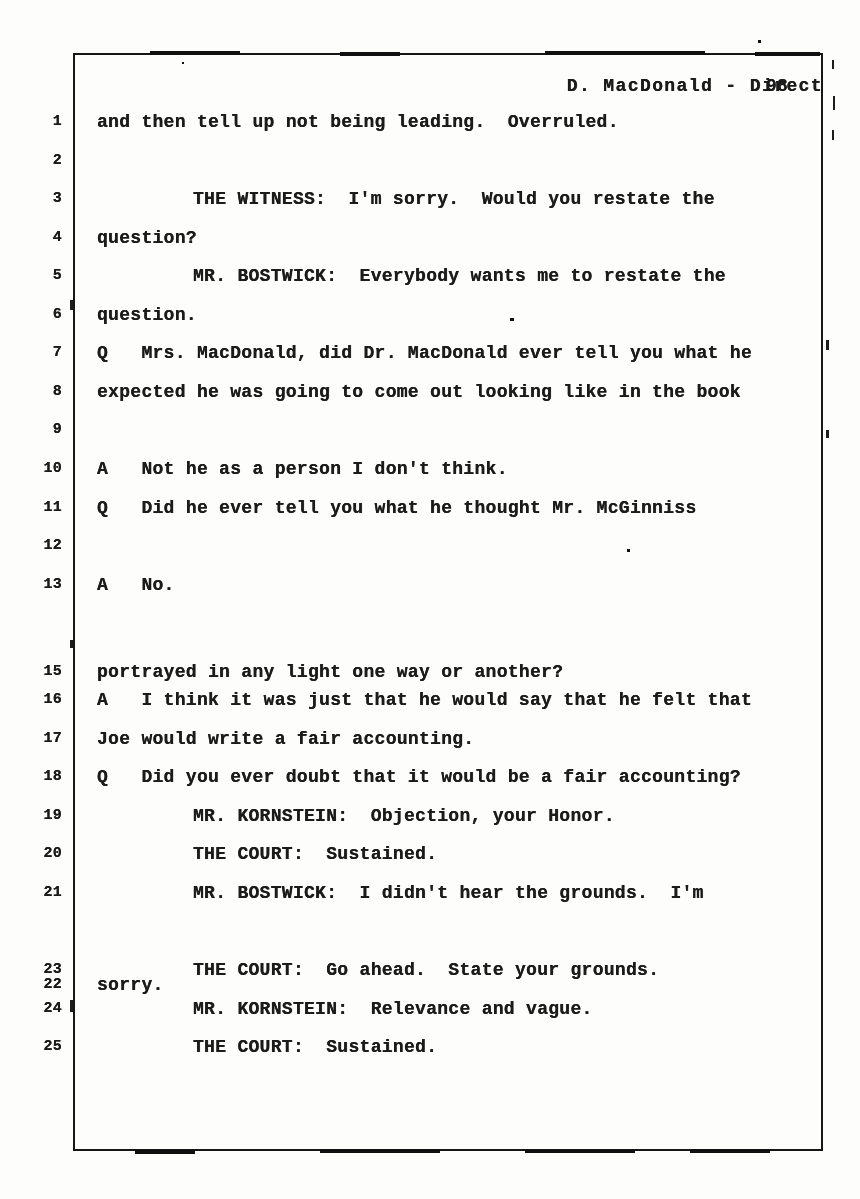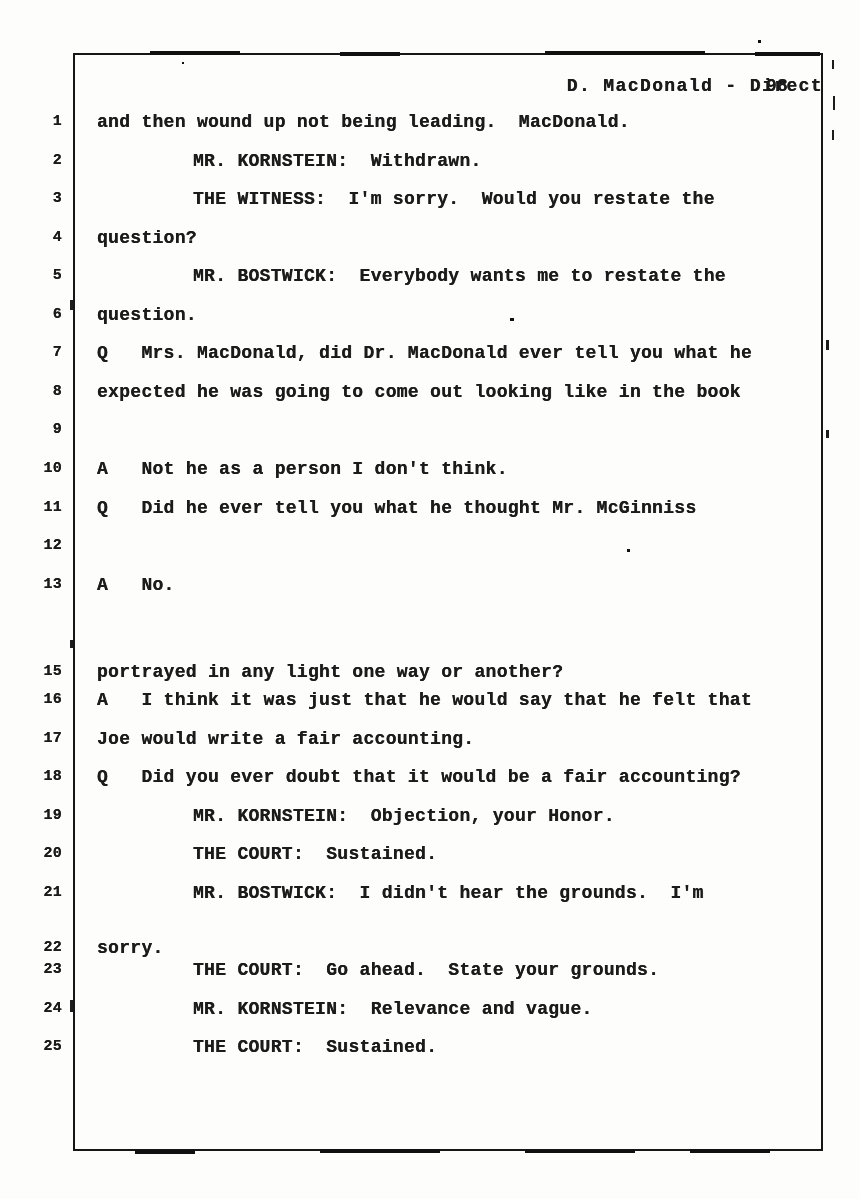--- a/index.html
+++ b/index.html
@@ -102,25 +102,24 @@
 
   <div class="frame"></div>
 
   <div class="header-title">D. MacDonald - Direct</div>
 
   <div class="page-number">98</div>
 
   <div class="lines">
       <div class="line-row" style="top: 112px;">
       <span class="line-num">1</span>
-      <span class="line-text">and then wound up not being leading.  MacDonald.</span>
+      <span class="line-text">and then tell up not being leading.  Overruled.</span>
     </div>
       <div class="line-row" style="top: 150.55px;">
       <span class="line-num">2</span>
-      <span class="line-text speaker">MR. KORNSTEIN:  Withdrawn.</span>
     </div>
       <div class="line-row" style="top: 189.1px;">
       <span class="line-num">3</span>
       <span class="line-text speaker">THE WITNESS:  I'm sorry.  Would you restate the</span>
     </div>
       <div class="line-row" style="top: 227.65px;">
       <span class="line-num">4</span>
       <span class="line-text">question?</span>
     </div>
       <div class="line-row" style="top: 266.2px;">
@@ -178,21 +177,21 @@
       <span class="line-text speaker">MR. KORNSTEIN:  Objection, your Honor.</span>
     </div>
       <div class="line-row" style="top: 844.45px;">
       <span class="line-num">20</span>
       <span class="line-text speaker">THE COURT:  Sustained.</span>
     </div>
       <div class="line-row" style="top: 883px;">
       <span class="line-num">21</span>
       <span class="line-text speaker">MR. BOSTWICK:  I didn't hear the grounds.  I'm</span>
     </div>
-      <div class="line-row" style="top: 938px;">
+      <div class="line-row" style="top: 975px;">
       <span class="line-num">22</span>
       <span class="line-text">sorry.</span>
     </div>
       <div class="line-row" style="top: 960.1px;">
       <span class="line-num">23</span>
       <span class="line-text speaker">THE COURT:  Go ahead.  State your grounds.</span>
     </div>
       <div class="line-row" style="top: 998.65px;">
       <span class="line-num">24</span>
       <span class="line-text speaker">MR. KORNSTEIN:  Relevance and vague.</span>

